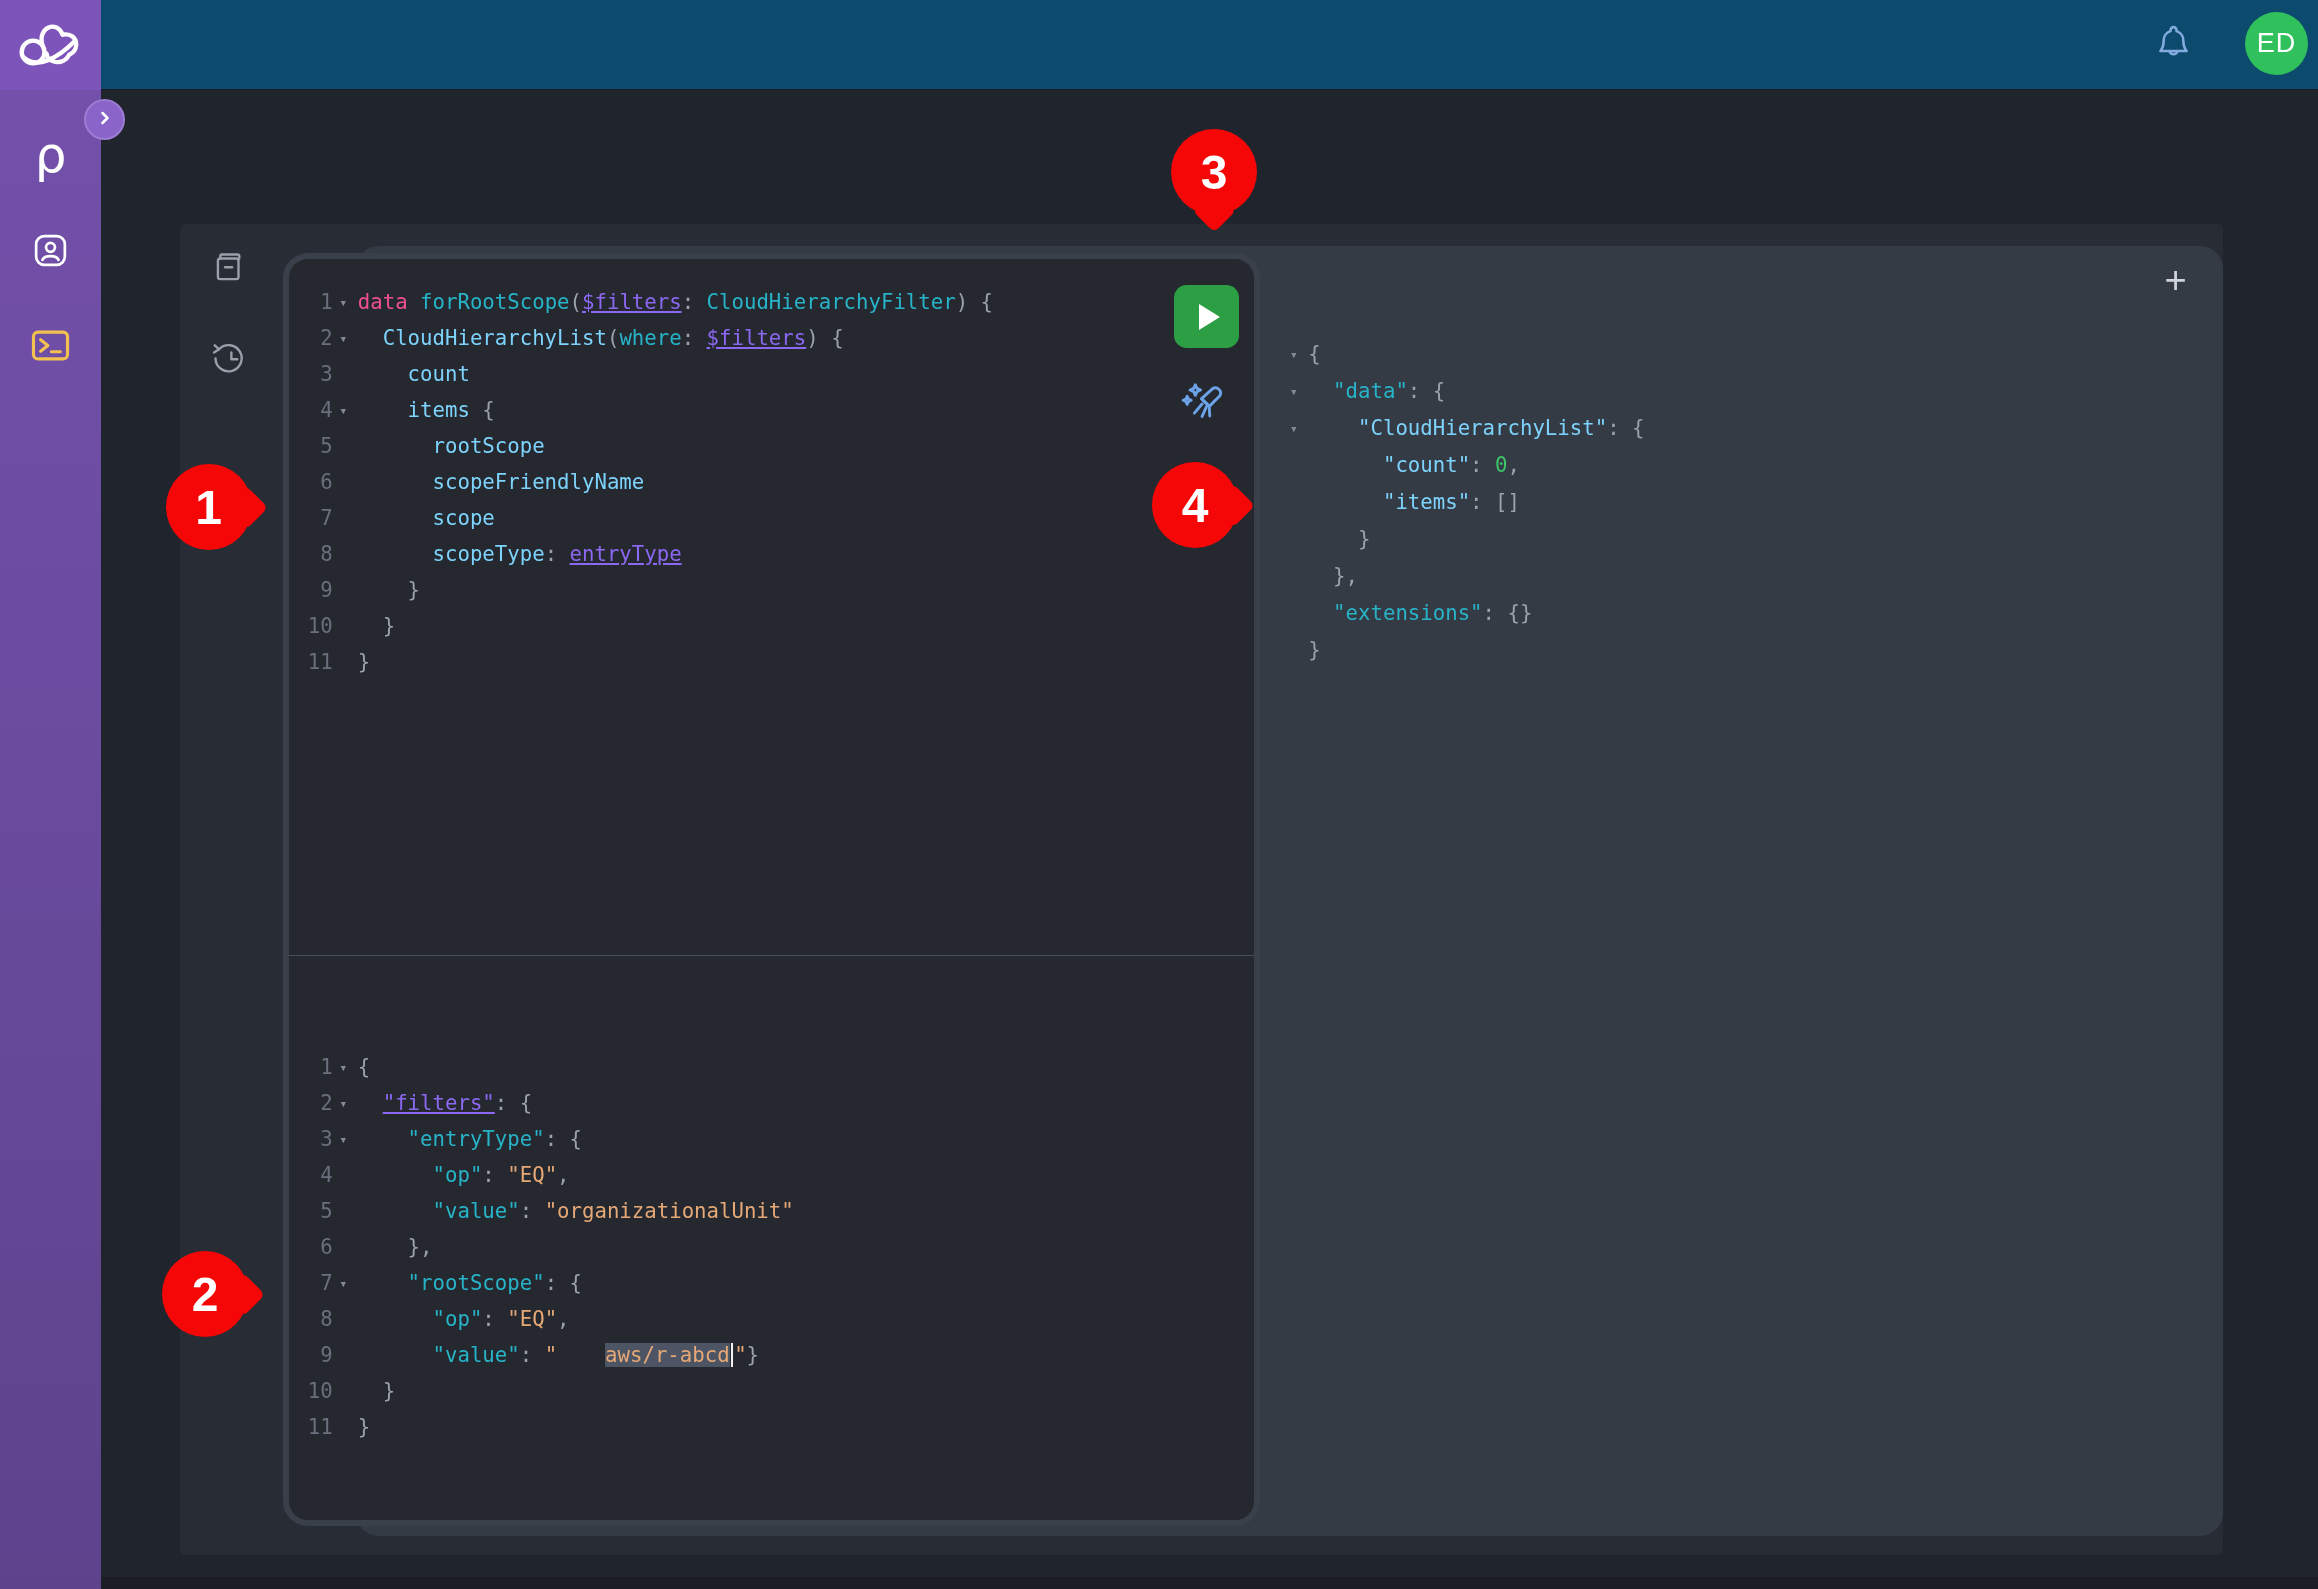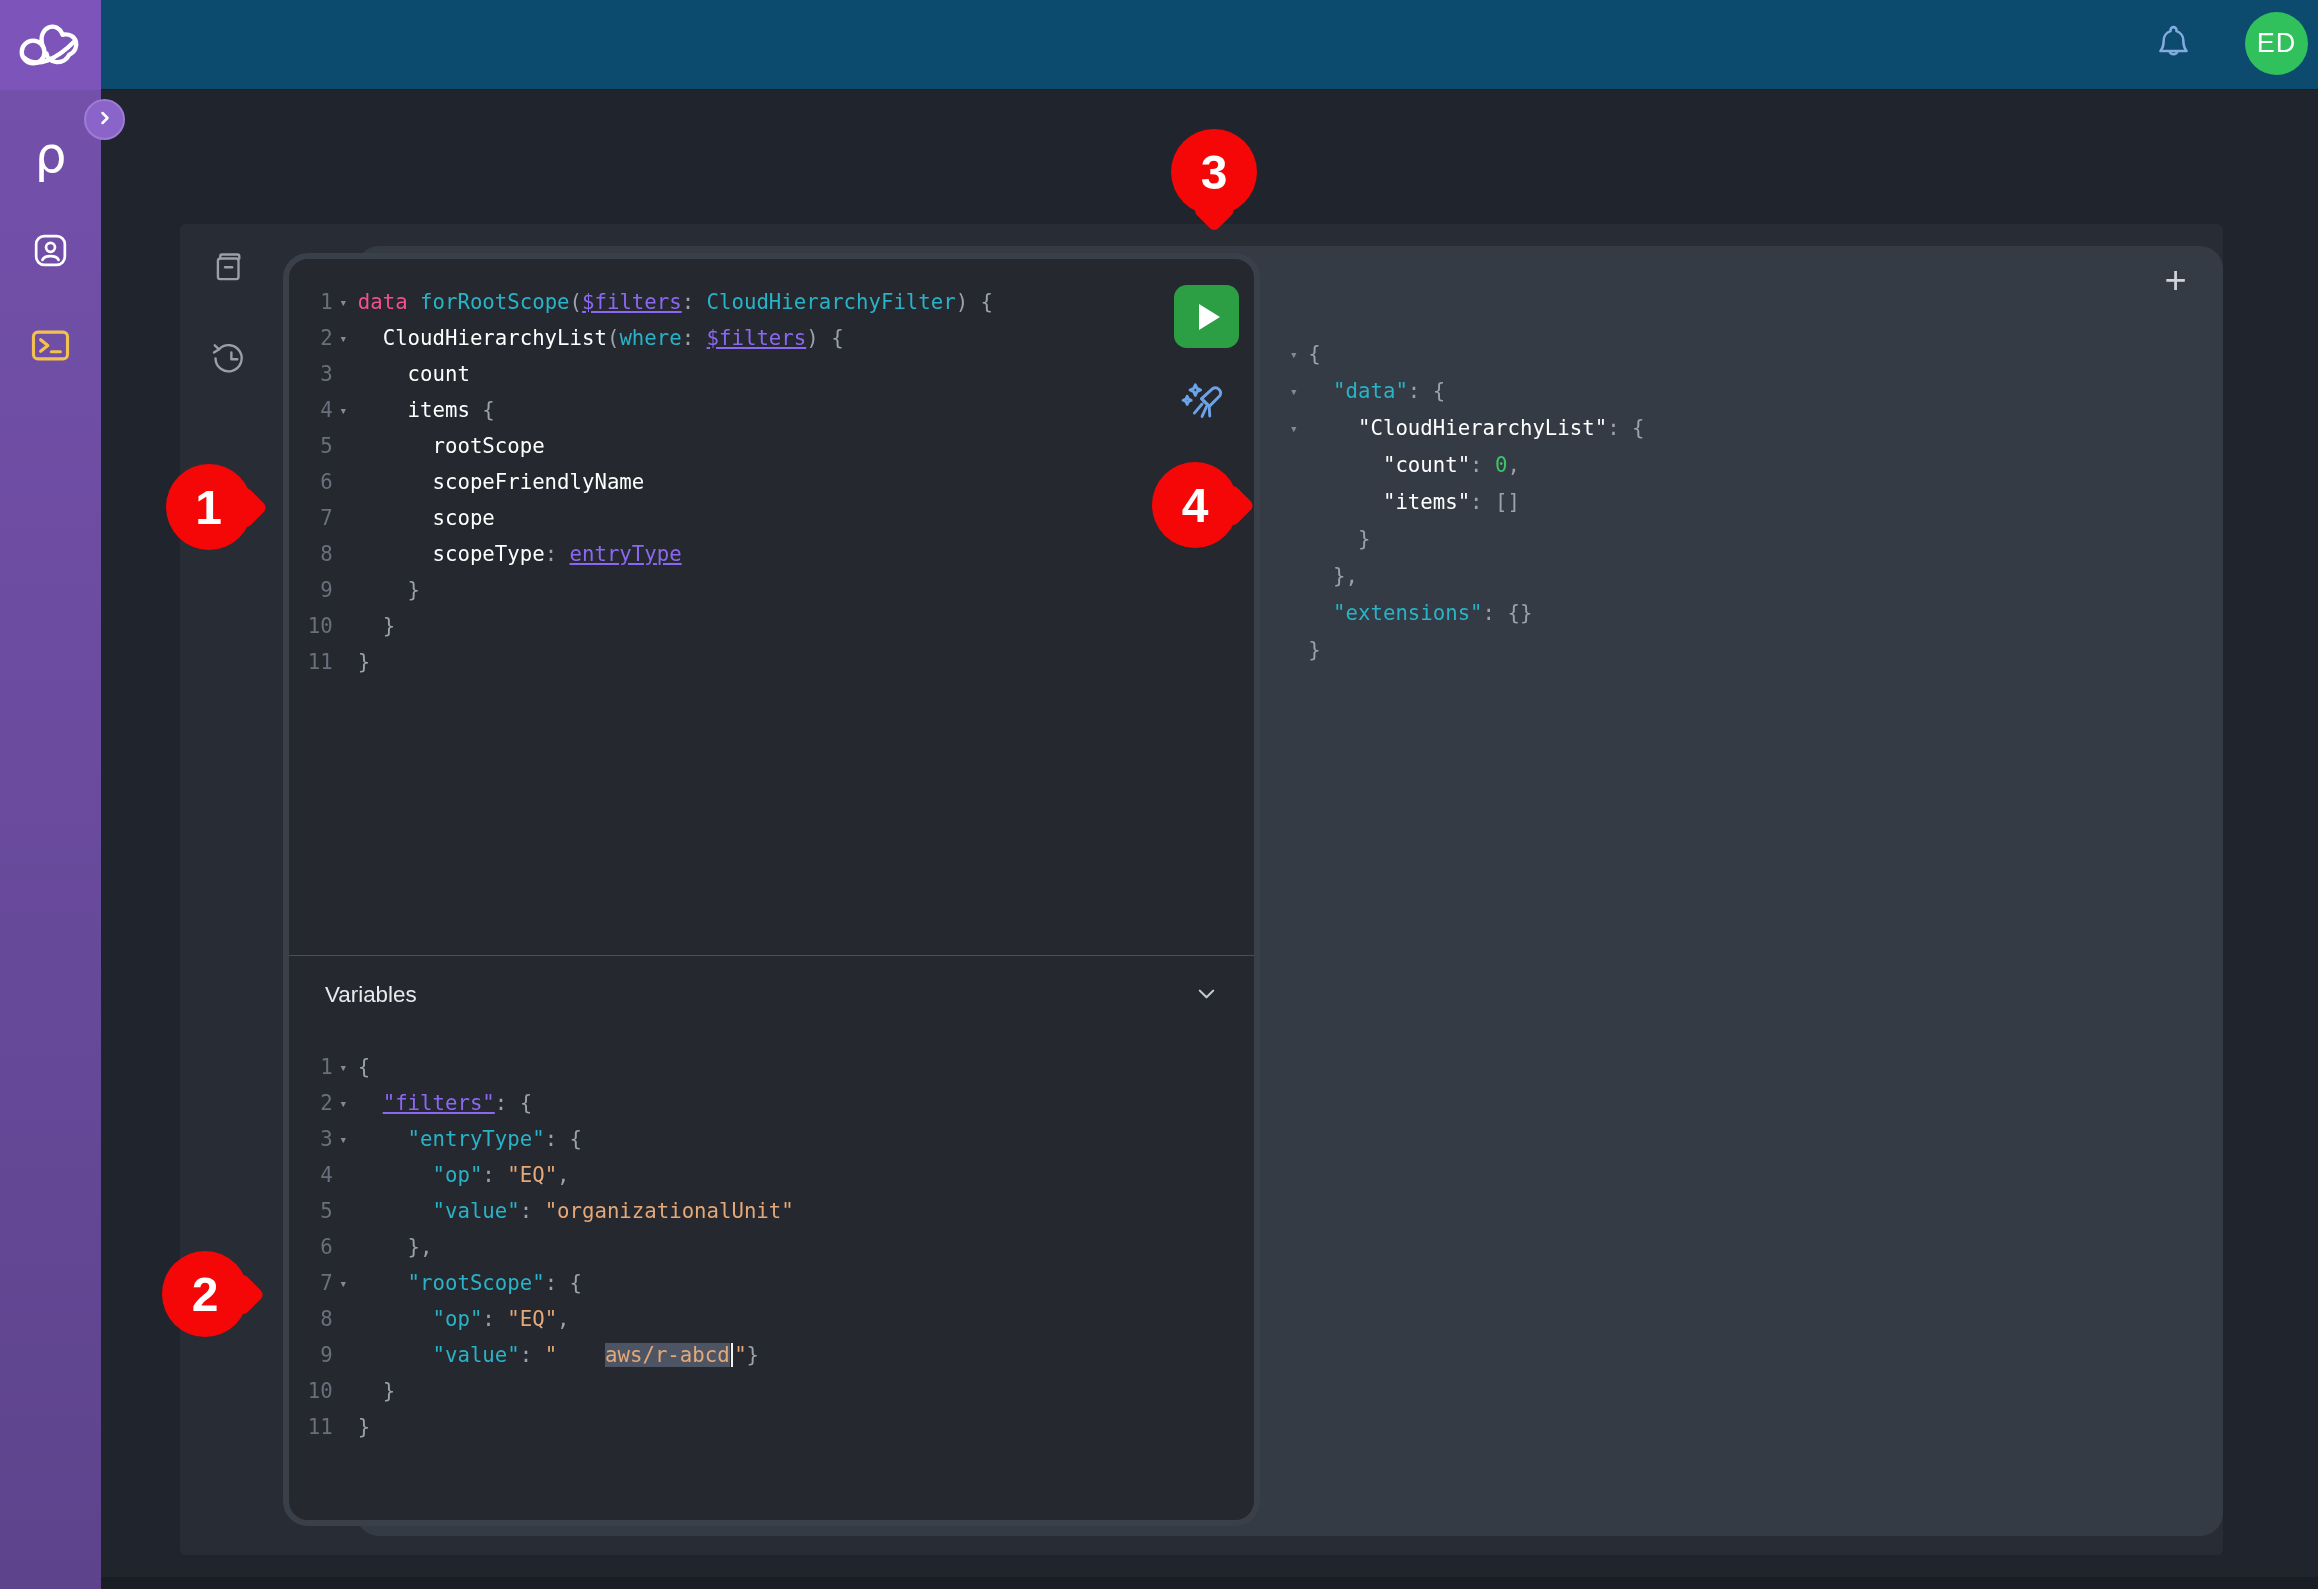--- a/index.html
+++ b/index.html
@@ -73,21 +73,21 @@
   .resp .cl { height:37px; line-height:37px; }
   .code .ln { width:40px; text-align:right; color:#69707c; flex:none; }
   .code .fold { width:21.6px; text-align:center; color:#858b94; font-size:13.5px; flex:none; }
   .code .ct { margin-left:3.6px; }
   .query-code { left:3.6px; top:25px; }
   .vars-code  { left:3.6px; top:790px; }
   .response-code { left:927px; top:90px; }
 
   .tk-k { color:#f1508e; }
   .tk-c { color:#27b4c8; }
-  .tk-f { color:#ffffff; }
+  .tk-f { color:#7dd3fc; }
   .tk-v { color:#8c68f2;text-decoration:underline; }
   .tk-s { color:#e5a876; }
   .tk-n { color:#3dc56a; }
   .tk-p { color:#9ba2ac; }
   .sel  { background:#4d5564;margin-left:48px; }
   .caret { display:inline-block; width:2.7px; height:24px; background:#f2f2f2;
            vertical-align:-4.5px; margin:0 0.9px; }
 
   
   .pin { position:absolute; width:86px; height:86px; border-radius:50%; background:#f50707;
@@ -228,28 +228,20 @@
             <path d="M28.5 30 l-4.5 10"></path>
             <path d="M31.5 31.5 l0.5 8"></path>
             <path d="M17 7 l1.7 3.8 3.8 1.7 -3.8 1.7 -1.7 3.8 -1.7-3.8 -3.8-1.7 3.8-1.7 Z"></path>
             <path d="M8.5 19 l1.3 2.9 2.9 1.3 -2.9 1.3 -1.3 2.9 -1.3-2.9 -2.9-1.3 2.9-1.3 Z"></path>
           </svg>
         </span>
       </button>
 
       <div class="editor-divider"></div>
 
-      <div class="vars-header">
-        <span class="vars-label">Variables</span>
-        <span>
-          <svg width="23" height="23" viewBox="0 0 24 24" fill="none" stroke="#c6cbd2" stroke-width="2.2" stroke-linecap="round" stroke-linejoin="round">
-            <path d="M5 9 l7 7 7-7"></path>
-          </svg>
-        </span>
-      </div>
 
       <div class="code vars-code">
           <div class="cl"><span class="ln">1</span><span class="fold">▾</span><span class="ct"><span class="tk-p">{</span></span></div>
           <div class="cl"><span class="ln">2</span><span class="fold">▾</span><span class="ct"><span class="tk-p">  </span><span class="tk-v">"filters"</span><span class="tk-p">: {</span></span></div>
           <div class="cl"><span class="ln">3</span><span class="fold">▾</span><span class="ct"><span class="tk-p">    </span><span class="tk-c">"entryType"</span><span class="tk-p">: {</span></span></div>
           <div class="cl"><span class="ln">4</span><span class="fold"></span><span class="ct"><span class="tk-p">      </span><span class="tk-c">"op"</span><span class="tk-p">: </span><span class="tk-s">"EQ"</span><span class="tk-p">,</span></span></div>
           <div class="cl"><span class="ln">5</span><span class="fold"></span><span class="ct"><span class="tk-p">      </span><span class="tk-c">"value"</span><span class="tk-p">: </span><span class="tk-s">"organizationalUnit"</span></span></div>
           <div class="cl"><span class="ln">6</span><span class="fold"></span><span class="ct"><span class="tk-p">    },</span></span></div>
           <div class="cl"><span class="ln">7</span><span class="fold">▾</span><span class="ct"><span class="tk-p">    </span><span class="tk-c">"rootScope"</span><span class="tk-p">: {</span></span></div>
           <div class="cl"><span class="ln">8</span><span class="fold"></span><span class="ct"><span class="tk-p">      </span><span class="tk-c">"op"</span><span class="tk-p">: </span><span class="tk-s">"EQ"</span><span class="tk-p">,</span></span></div>

